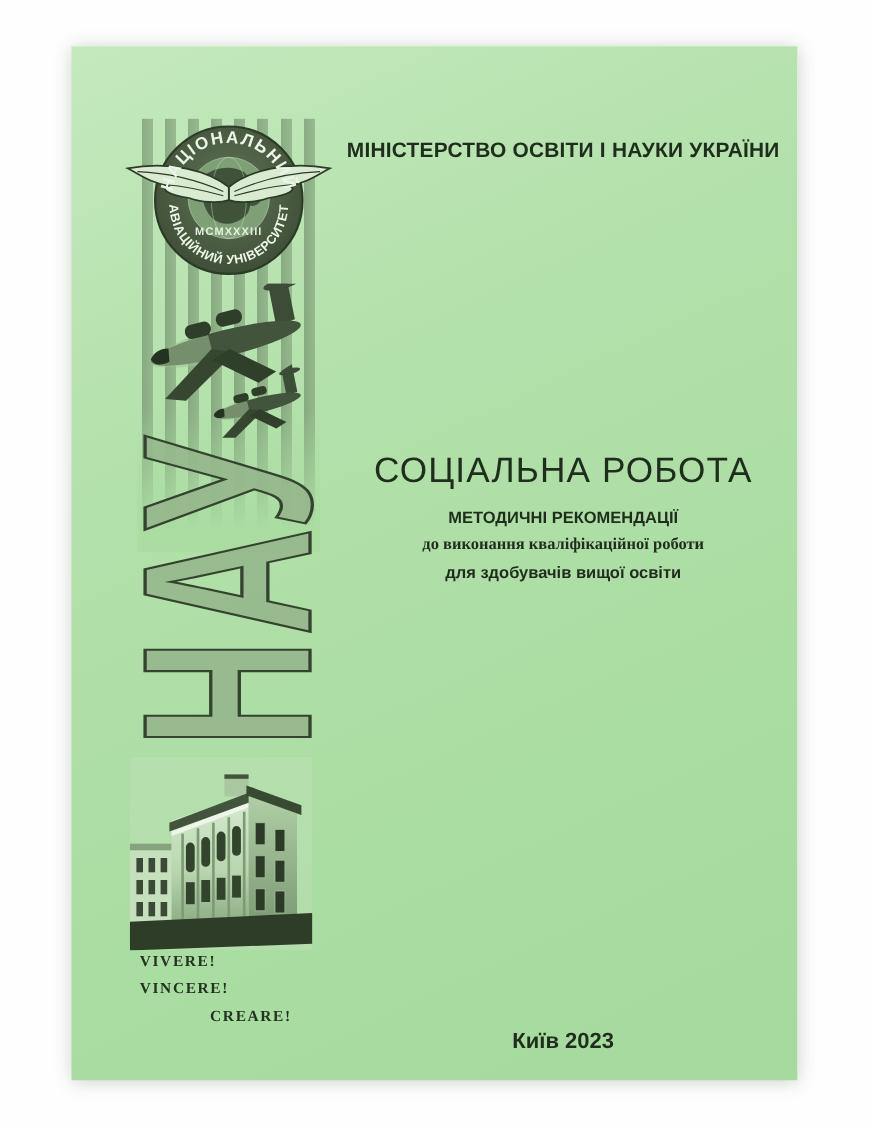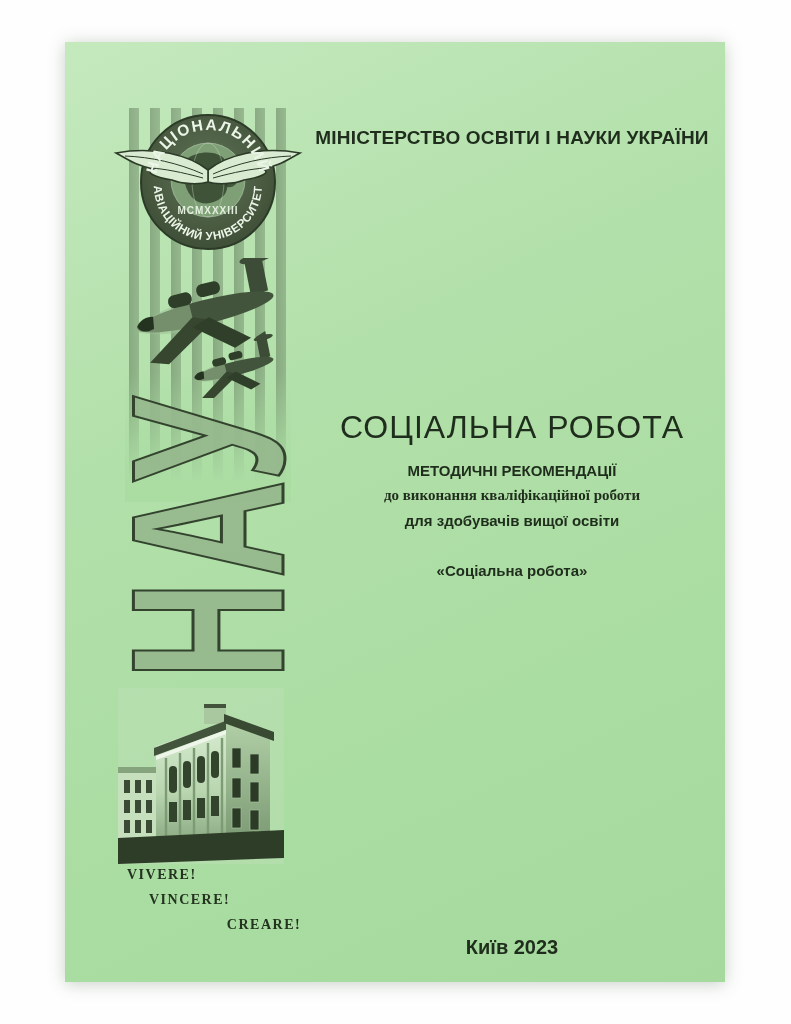--- a/index.html
+++ b/index.html
@@ -38,22 +38,22 @@
     color:rgba(148,182,140,.88);
     -webkit-text-stroke:3px #33432e;
     white-space:nowrap;
   }
   .building{position:absolute;left:53px;top:646px;width:166px;height:176px;}
   .motto{
     position:absolute;left:62px;top:820px;width:230px;
     font-family:"Liberation Serif",serif;font-weight:600;font-size:14px;
     line-height:25px;letter-spacing:1.5px;color:#233320;
   }
-  .motto .m2{margin-left:22px;}
-  .motto .m3{margin-left:44px;text-align:center;}
+  .motto .m2{}
+  .motto .m3{margin-left:64px;}
   
   .content{position:absolute;left:237px;top:0;width:420px;height:100%;margin-top:16px;}
   .content > div{position:absolute;width:100%;text-align:center;color:#1f2d1c;}
   .ministry{top:69px;font-size:19px;font-weight:bold;letter-spacing:.2px;}
   .university{top:94px;font-size:18.5px;font-weight:bold;}
   .doc-title{top:351px;font-size:32px;font-weight:normal;letter-spacing:1px;}
   .sub{font-size:15px;font-weight:bold;}
   .sub1{top:404px;}.sub2{top:429px;font-family:Liberation Serif, serif;}.sub3{top:454px;}.sub4{top:479px;}.sub5{top:504px;}
   .imprint{top:878px;font-size:20px;font-weight:bold;}
 </style>
@@ -194,18 +194,17 @@
       <div class="m2">VINCERE!</div>
       <div class="m3">CREARE!</div>
     </div>
 
     <div class="content">
       <div class="ministry">МІНІСТЕРСТВО ОСВІТИ І НАУКИ УКРАЇНИ</div>
       <div class="doc-title">СОЦІАЛЬНА РОБОТА</div>
       <div class="sub sub1">МЕТОДИЧНІ РЕКОМЕНДАЦІЇ</div>
       <div class="sub sub2">до виконання кваліфікаційної роботи</div>
       <div class="sub sub3">для здобувачів вищої освіти</div>
-      <div class="sub sub5">«Соціальна робота»</div>
       <div class="imprint">Київ 2023</div>
     </div>
 
   </div>
 </div>
 
 </body></html>

